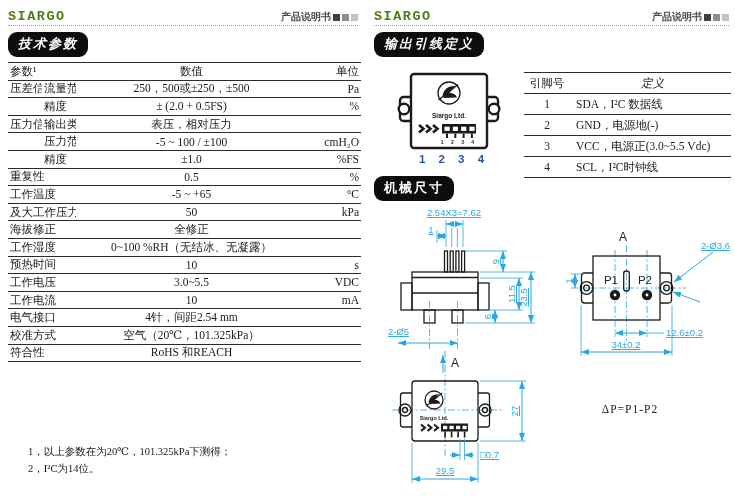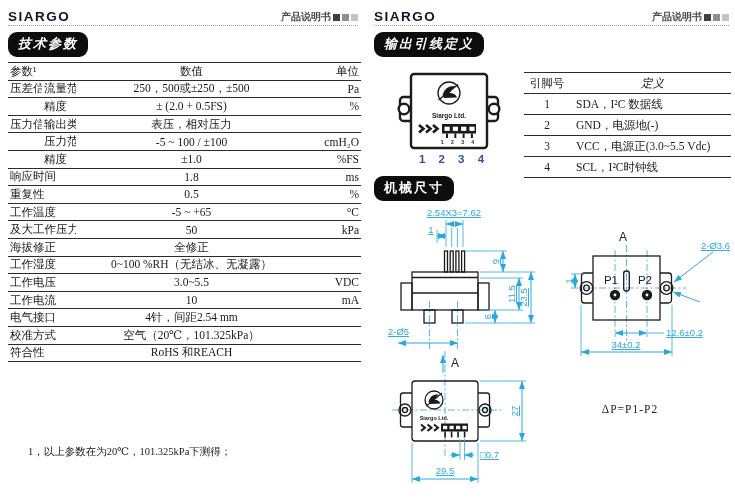--- a/index.html
+++ b/index.html
@@ -3,22 +3,22 @@
 <meta charset="utf-8">
 <style>
   html,body{margin:0;padding:0;}
   body{width:735px;height:499px;background:#ffffff;position:relative;overflow:hidden;
        font-family:"Liberation Serif","DejaVu Serif","DejaVu Sans",serif;color:#1a1a1a;}
   .col{position:absolute;top:0;height:499px;}
   #colL{left:8px;width:354px;}
   #colR{left:374px;width:359px;}
   .hdr{position:absolute;top:7px;left:0;right:4px;height:17px;border-bottom:1.5px dotted #9a9a9a;
        display:flex;justify-content:space-between;align-items:flex-end;padding-bottom:1px;}
-  .brand{font-family:Liberation Sans, sans-serif;font-size:13.5px;font-weight:700;
-         letter-spacing:1.5px;color:#0f172a;}
+  .brand{font-family:Liberation Mono, monospace;font-size:13.5px;font-weight:700;
+         letter-spacing:1.5px;color:#4d7c0f;}
   .doclab{font-family:"Liberation Sans","DejaVu Sans",sans-serif;font-size:10px;font-weight:700;
           color:#4a4a4a;display:flex;align-items:center;}
   .sq{width:7px;height:7px;display:inline-block;margin-left:2px;}
   .sq1{background:#3f3f3f;} .sq2{background:#8f8f8f;} .sq3{background:#c4c4c4;}
   .badge{position:absolute;left:0;background:#0d0d0d;color:#ffffff;
          font-family:"Liberation Sans","DejaVu Sans",sans-serif;font-weight:700;font-size:13px;
          letter-spacing:2px;padding:3px 10px 4px;border-radius:9px;white-space:nowrap;}
   table{border-collapse:collapse;}
   #techTable{position:absolute;top:62px;left:0;width:353px;font-size:11.5px;table-layout:fixed;}
   #techTable th,#techTable td{border-bottom:1px solid #2b2b2b;padding:0 2px;height:16.6px;
@@ -97,25 +97,20 @@
           <td class="val">-5 ~ 100 / ±100</td>
           <td class="unit">cmH₂O</td>
         </tr>
         <tr>
           <td class="c1"></td>
           <td class="c2">精度</td>
           <td class="val">±1.0</td>
           <td class="unit">%FS</td>
         </tr>
         <tr>
-          <td class="c1" colspan="2">响应时间</td>
-          <td class="val">1.8</td>
-          <td class="unit">ms</td>
-        </tr>
-        <tr>
           <td class="c1" colspan="2">重复性</td>
           <td class="val">0.5</td>
           <td class="unit">%</td>
         </tr>
         <tr>
           <td class="c1" colspan="2">工作温度</td>
           <td class="val">-5 ~ +65</td>
           <td class="unit">°C</td>
         </tr>
         <tr>
@@ -127,20 +122,25 @@
           <td class="c1" colspan="2">海拔修正</td>
           <td class="val">全修正</td>
           <td class="unit"></td>
         </tr>
         <tr>
           <td class="c1" colspan="2">工作湿度</td>
           <td class="val">0~100 %RH（无结冰、无凝露）</td>
           <td class="unit"></td>
         </tr>
         <tr>
+          <td class="c1" colspan="2">预热时间</td>
+          <td class="val">10</td>
+          <td class="unit">s</td>
+        </tr>
+        <tr>
           <td class="c1" colspan="2">工作电压</td>
           <td class="val">3.0~5.5</td>
           <td class="unit">VDC</td>
         </tr>
         <tr>
           <td class="c1" colspan="2">工作电流</td>
           <td class="val">10</td>
           <td class="unit">mA</td>
         </tr>
         <tr>
@@ -156,20 +156,21 @@
         <tr>
           <td class="c1" colspan="2">符合性</td>
           <td class="val">RoHS 和REACH</td>
           <td class="unit"></td>
         </tr>
       </tbody>
   </table>
 
   <ul id="footnotes">
       <li>1，以上参数在为20℃，101.325kPa下测得；</li>
+      <li>2，I²C为14位。</li>
     </ul>
 </div>
 
 <div class="col" id="colR">
   <div class="hdr">
     <span class="brand">SIARGO</span>
     <span class="doclab">
       <span>产品说明书</span>
       <span class="sq sq1"></span>
       <span class="sq sq2"></span>

